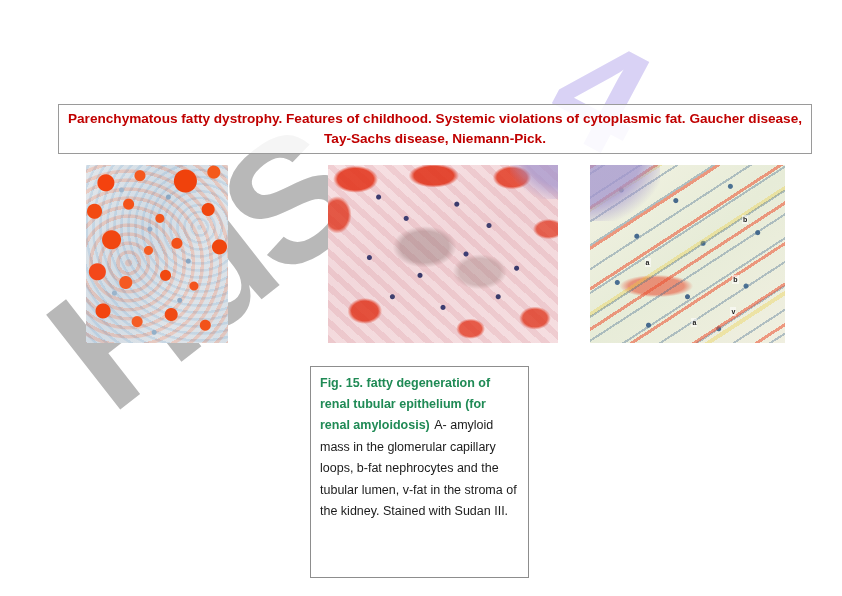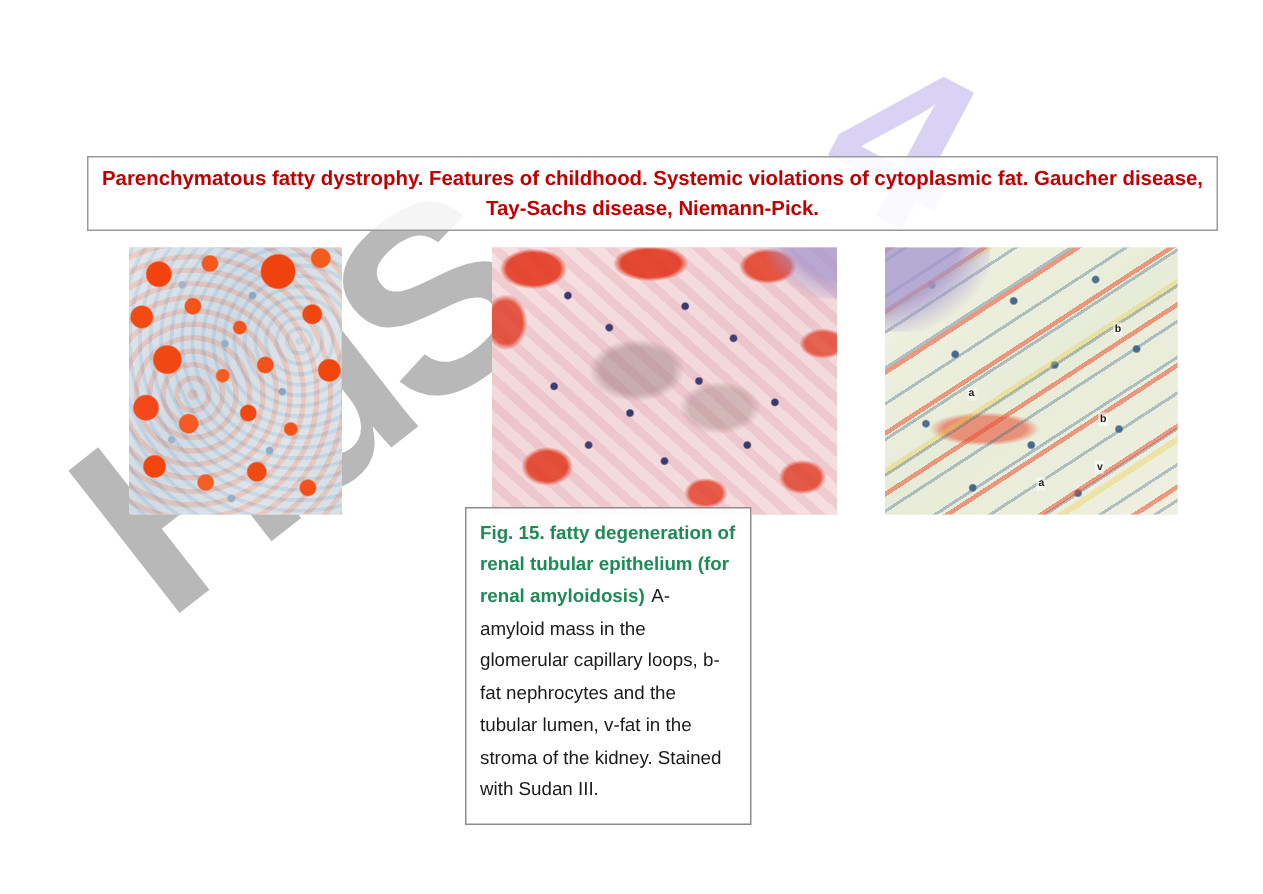--- a/index.html
+++ b/index.html
@@ -208,22 +208,22 @@
     background: rgba(255,255,255,0.55);
     padding: 0 1px;
     line-height: 9px;
     z-index: 4;
   }
 
   
   #caption-box {
     position: absolute;
     left: 310px;
-    top: 338px;
-    width: 191px;
+    top: 366px;
+    width: 219px;
     height: 212px;
     border: 1px solid #8d8d8d;
     background: rgba(255,255,255,0.9);
     box-sizing: border-box;
     padding: 6px 9px 4px 9px;
     z-index: 3;
   }
   #caption-heading {
     color: #1f8a55;
     font-weight: 700;

